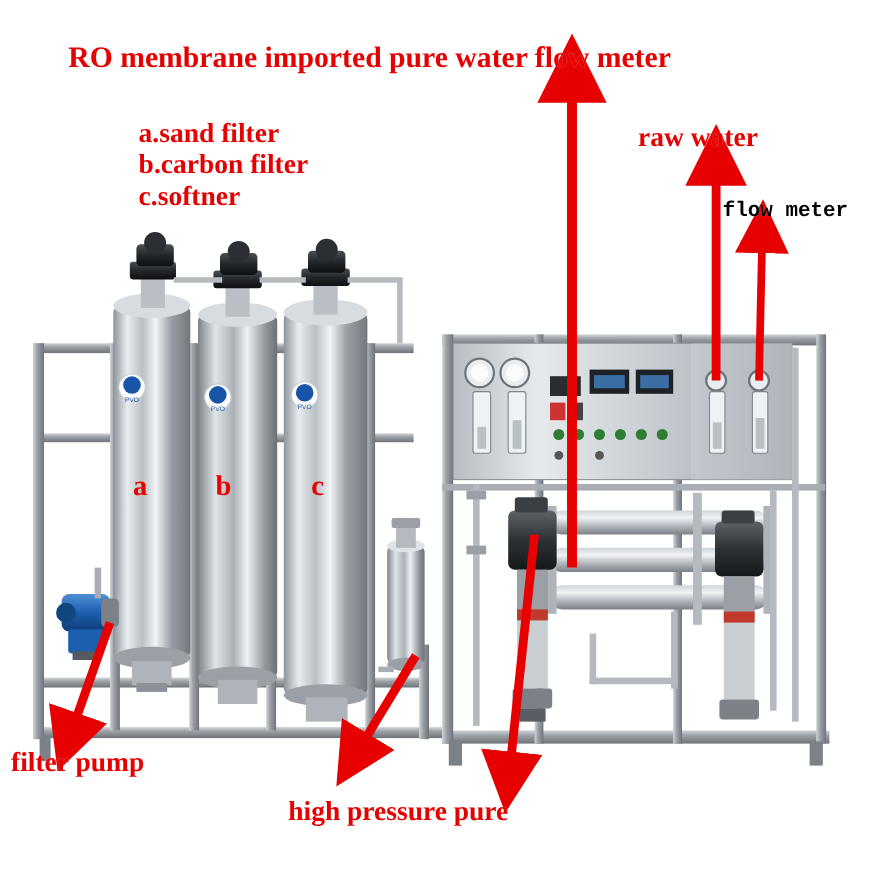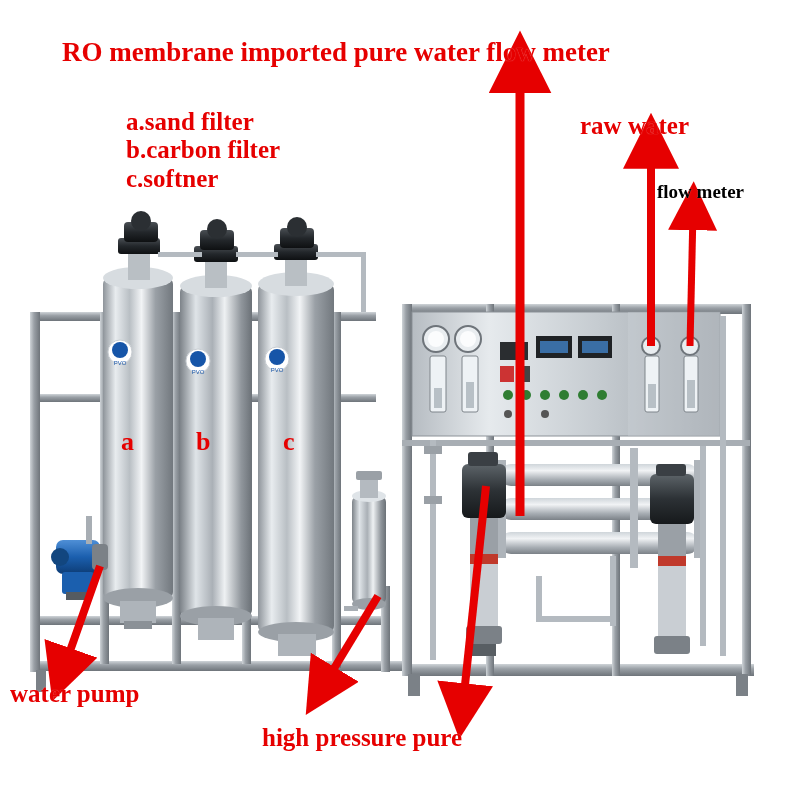--- a/index.html
+++ b/index.html
@@ -20,21 +20,21 @@
   
   .anno {
     position: absolute;
     color: #e60000;
     font-family: "Liberation Serif", serif;
     font-weight: bold;
     white-space: nowrap;
     line-height: 1.05;
     text-shadow: 0 0 1px rgba(255,255,255,0.55);
   }
-  .anno.blk { color: #000000; }
+  .anno.blk { color: #000000; font-family: Liberation Mono, monospace; }
 
   #title      { left: 62px;  top: 22px;  font-size: 27px; }
   #abc        { left: 126px; top: 93px;  font-size: 25px; }
   #abc div    { margin-bottom: 2px; }
   #raw-water  { left: 580px; top: 97px;  font-size: 25px; }
   #flow-meter { left: 657px; top: 166px; font-size: 19px; }
   #water-pump { left: 10px;  top: 665px; font-size: 25px; }
   #precise    { left: 248px; top: 678px; font-size: 25px; }
   #hpp        { left: 262px; top: 709px; font-size: 25px; }
 
@@ -316,21 +316,21 @@
   <div class="anno" id="raw-water">raw water</div>
 
   <div class="anno" id="abc">
     <div>a.sand filter</div>
     <div>b.carbon filter</div>
     <div>c.softner</div>
   </div>
 
   <div class="anno blk" id="flow-meter">flow meter</div>
 
-  <div class="anno" id="water-pump">water pump</div>
+  <div class="anno" id="water-pump">filter pump</div>
 
 
   <div class="anno" id="hpp">high pressure pure</div>
 
   <div class="lbl-letter" id="tank-a" style="left: 121px; top: 411px;">a</div>
   <div class="lbl-letter" id="tank-b" style="left: 196px; top: 411px;">b</div>
   <div class="lbl-letter" id="tank-c" style="left: 283px; top: 411px;">c</div>
 
 </div>
 

